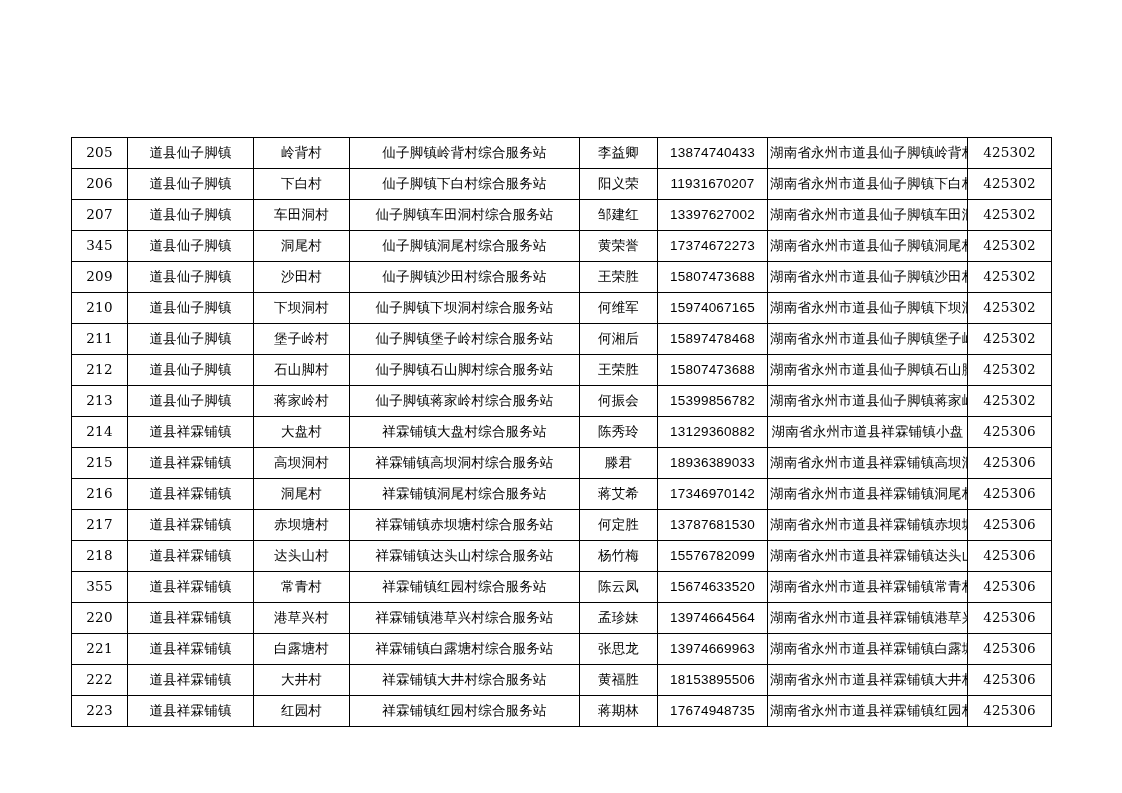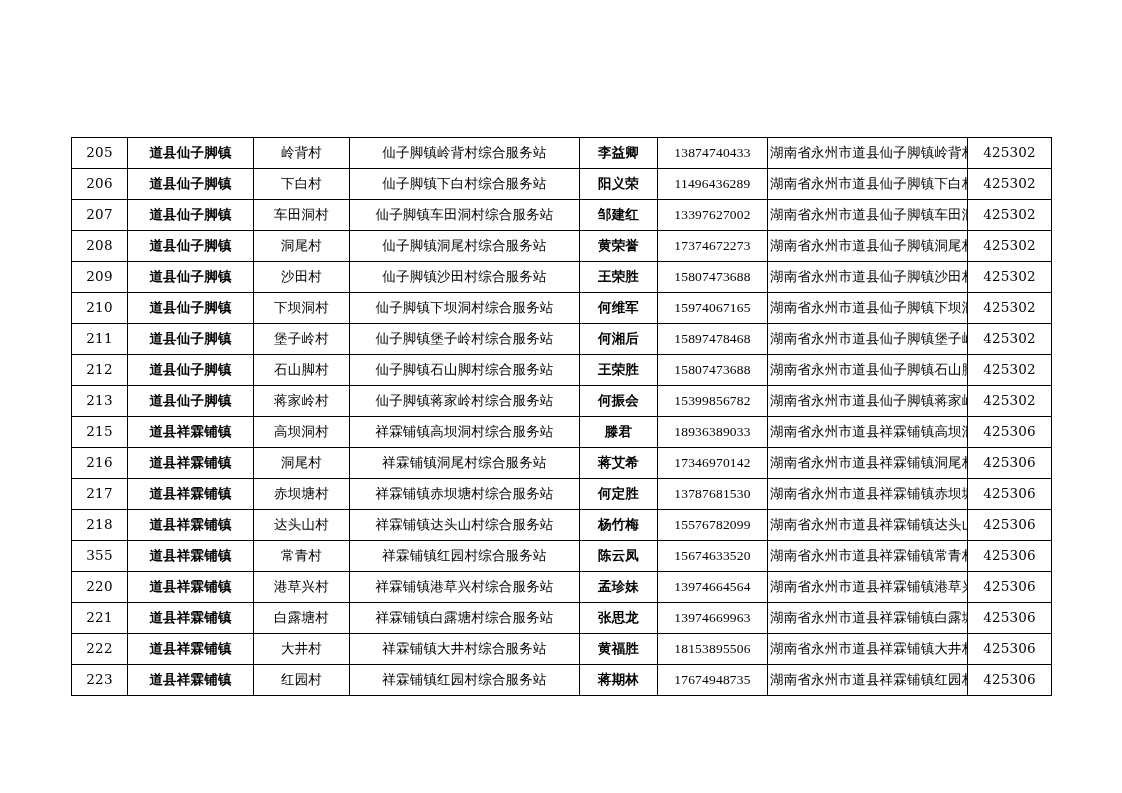--- a/index.html
+++ b/index.html
@@ -52,27 +52,27 @@
   col.c-idx    { width: 56px; }
   col.c-town   { width: 126px; }
   col.c-vill   { width: 96px; }
   col.c-stat   { width: 230px; }
   col.c-person { width: 78px; }
   col.c-phone  { width: 110px; }
   col.c-addr   { width: 200px; }
   col.c-zip    { width: 84px; }
 
   td.idx    { font-family: "DejaVu Serif", "Liberation Serif", serif; font-size: 14px; }
-  td.phone  { font-family: Liberation Serif, serif; font-size: 13.5px; letter-spacing: 0; }
+  td.phone  { font-family: Liberation Sans, sans-serif; font-size: 13.5px; letter-spacing: 0; }
   td.zip    { font-family: "DejaVu Serif", "Liberation Serif", serif; font-size: 14px; letter-spacing: 0; }
   td.addr   { font-size: 13px; }
   td.stat   { font-size: 13.5px; font-family: Liberation Serif, serif; }
-  td.person { font-size: 13.5px; letter-spacing: 1px; font-weight: bold; }
+  td.person { font-size: 13.5px; letter-spacing: 1px; }
   td.vill   { font-size: 13.5px; letter-spacing: 1px; font-family: Liberation Serif, serif; }
-  td.town   { font-size: 13.5px; letter-spacing: 0.5px; font-weight: bold; }
+  td.town   { font-size: 13.5px; letter-spacing: 0.5px; }
 </style>
 </head>
 <body>
 
 <div class="page">
   <div class="table-wrap">
     <table class="doc-table">
       <colgroup>
         <col class="c-idx">
         <col class="c-town">
@@ -93,36 +93,36 @@
             <td class="phone">13874740433</td>
             <td class="addr">湖南省永州市道县仙子脚镇岭背村</td>
             <td class="zip">425302</td>
           </tr>
           <tr>
             <td class="idx">206</td>
             <td class="town">道县仙子脚镇</td>
             <td class="vill">下白村</td>
             <td class="stat">仙子脚镇下白村综合服务站</td>
             <td class="person">阳义荣</td>
-            <td class="phone">11496436289</td>
+            <td class="phone">11931670207</td>
             <td class="addr">湖南省永州市道县仙子脚镇下白村</td>
             <td class="zip">425302</td>
           </tr>
           <tr>
             <td class="idx">207</td>
             <td class="town">道县仙子脚镇</td>
             <td class="vill">车田洞村</td>
             <td class="stat">仙子脚镇车田洞村综合服务站</td>
             <td class="person">邹建红</td>
             <td class="phone">13397627002</td>
             <td class="addr">湖南省永州市道县仙子脚镇车田洞村</td>
             <td class="zip">425302</td>
           </tr>
           <tr>
-            <td class="idx">208</td>
+            <td class="idx">345</td>
             <td class="town">道县仙子脚镇</td>
             <td class="vill">洞尾村</td>
             <td class="stat">仙子脚镇洞尾村综合服务站</td>
             <td class="person">黄荣誉</td>
             <td class="phone">17374672273</td>
             <td class="addr">湖南省永州市道县仙子脚镇洞尾村</td>
             <td class="zip">425302</td>
           </tr>
           <tr>
             <td class="idx">209</td>
@@ -166,20 +166,30 @@
           </tr>
           <tr>
             <td class="idx">213</td>
             <td class="town">道县仙子脚镇</td>
             <td class="vill">蒋家岭村</td>
             <td class="stat">仙子脚镇蒋家岭村综合服务站</td>
             <td class="person">何振会</td>
             <td class="phone">15399856782</td>
             <td class="addr">湖南省永州市道县仙子脚镇蒋家岭村</td>
             <td class="zip">425302</td>
+          </tr>
+          <tr>
+            <td class="idx">214</td>
+            <td class="town">道县祥霖铺镇</td>
+            <td class="vill">大盘村</td>
+            <td class="stat">祥霖铺镇大盘村综合服务站</td>
+            <td class="person">陈秀玲</td>
+            <td class="phone">13129360882</td>
+            <td class="addr">湖南省永州市道县祥霖铺镇小盘</td>
+            <td class="zip">425306</td>
           </tr>
           <tr>
             <td class="idx">215</td>
             <td class="town">道县祥霖铺镇</td>
             <td class="vill">高坝洞村</td>
             <td class="stat">祥霖铺镇高坝洞村综合服务站</td>
             <td class="person">滕君</td>
             <td class="phone">18936389033</td>
             <td class="addr">湖南省永州市道县祥霖铺镇高坝洞村</td>
             <td class="zip">425306</td>

